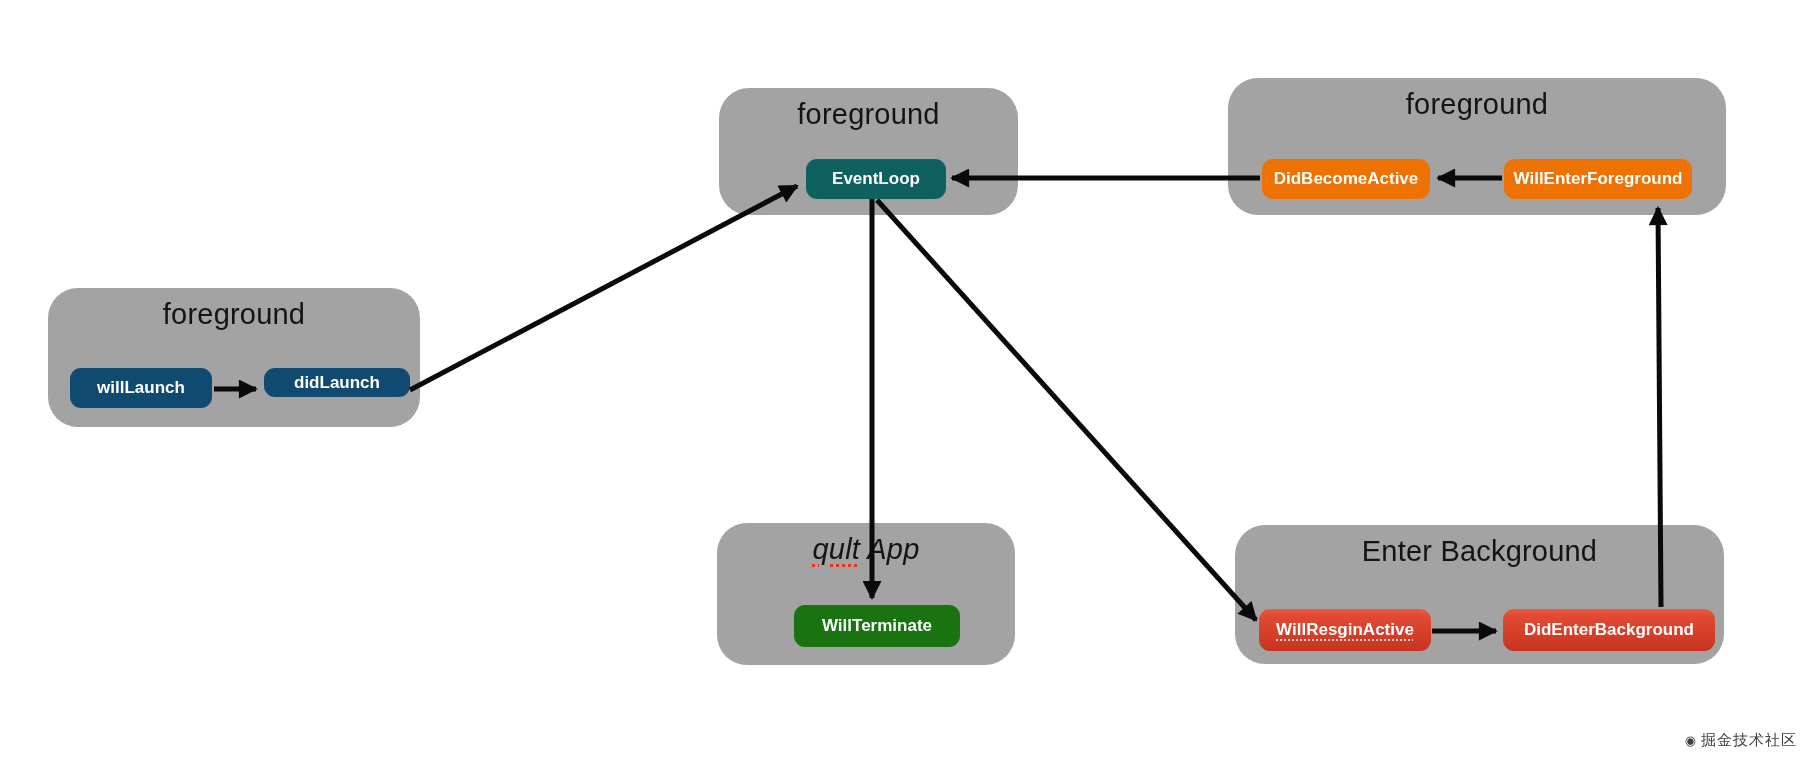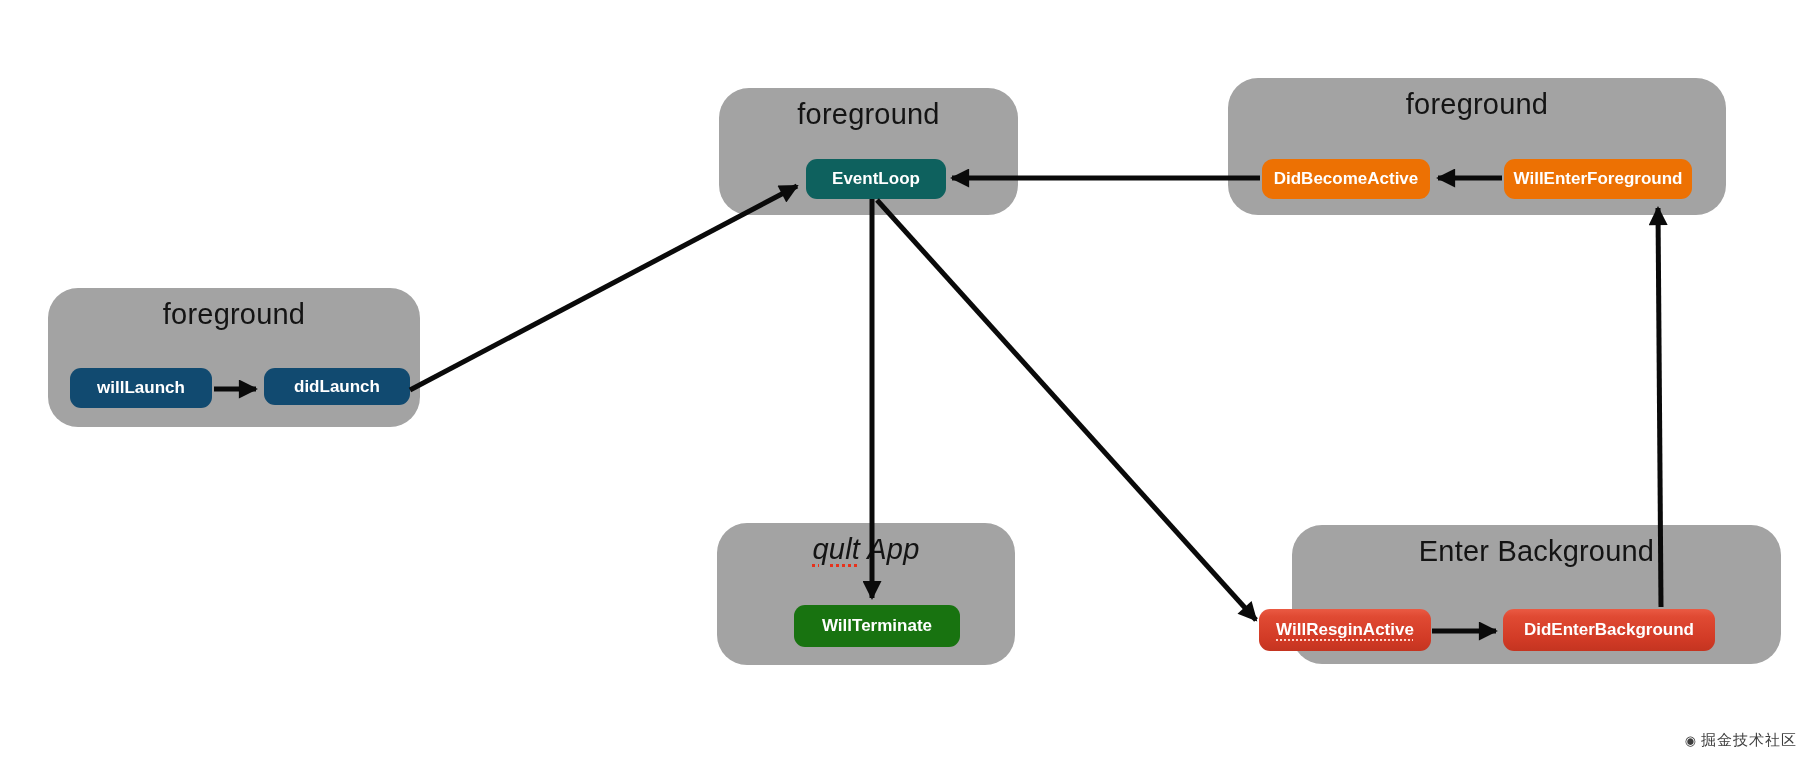--- a/index.html
+++ b/index.html
@@ -58,27 +58,27 @@
   <div class="group" style="left:1228px;top:78px;width:498px;height:137px;">
     <div class="group-title">foreground</div>
   </div>
 
   <div class="group" style="left:717px;top:523px;width:298px;height:142px;font-style:italic;">
     <div class="group-title">
       <span class="misspell">qult</span><span> App</span>
     </div>
   </div>
 
-  <div class="group" style="left:1292px;top:525px;width:489px;height:139px;">
+  <div class="group" style="left:1235px;top:525px;width:489px;height:139px;">
     <div class="group-title">Enter Background</div>
   </div>
 
   <div class="node navy" style="left:70px;top:368px;width:142px;height:40px;">willLaunch</div>
 
-  <div class="node navy" style="left:264px;top:368px;width:146px;height:37px;text-align:center;">didLaunch</div>
+  <div class="node navy" style="left:264px;top:368px;width:146px;height:29px;text-align:center;">didLaunch</div>
 
   <div class="node orange" style="left:1262px;top:159px;width:168px;height:40px;">DidBecomeActive</div>
 
   <div class="node teal" style="left:806px;top:159px;width:140px;height:40px;">EventLoop</div>
 
   <div class="node orange" style="left:1504px;top:159px;width:188px;height:40px;">WillEnterForeground</div>
 
   <div class="node green" style="left:794px;top:605px;width:166px;height:42px;">WillTerminate</div>
 
   <div class="node red" style="left:1259px;top:609px;width:172px;height:42px;">

